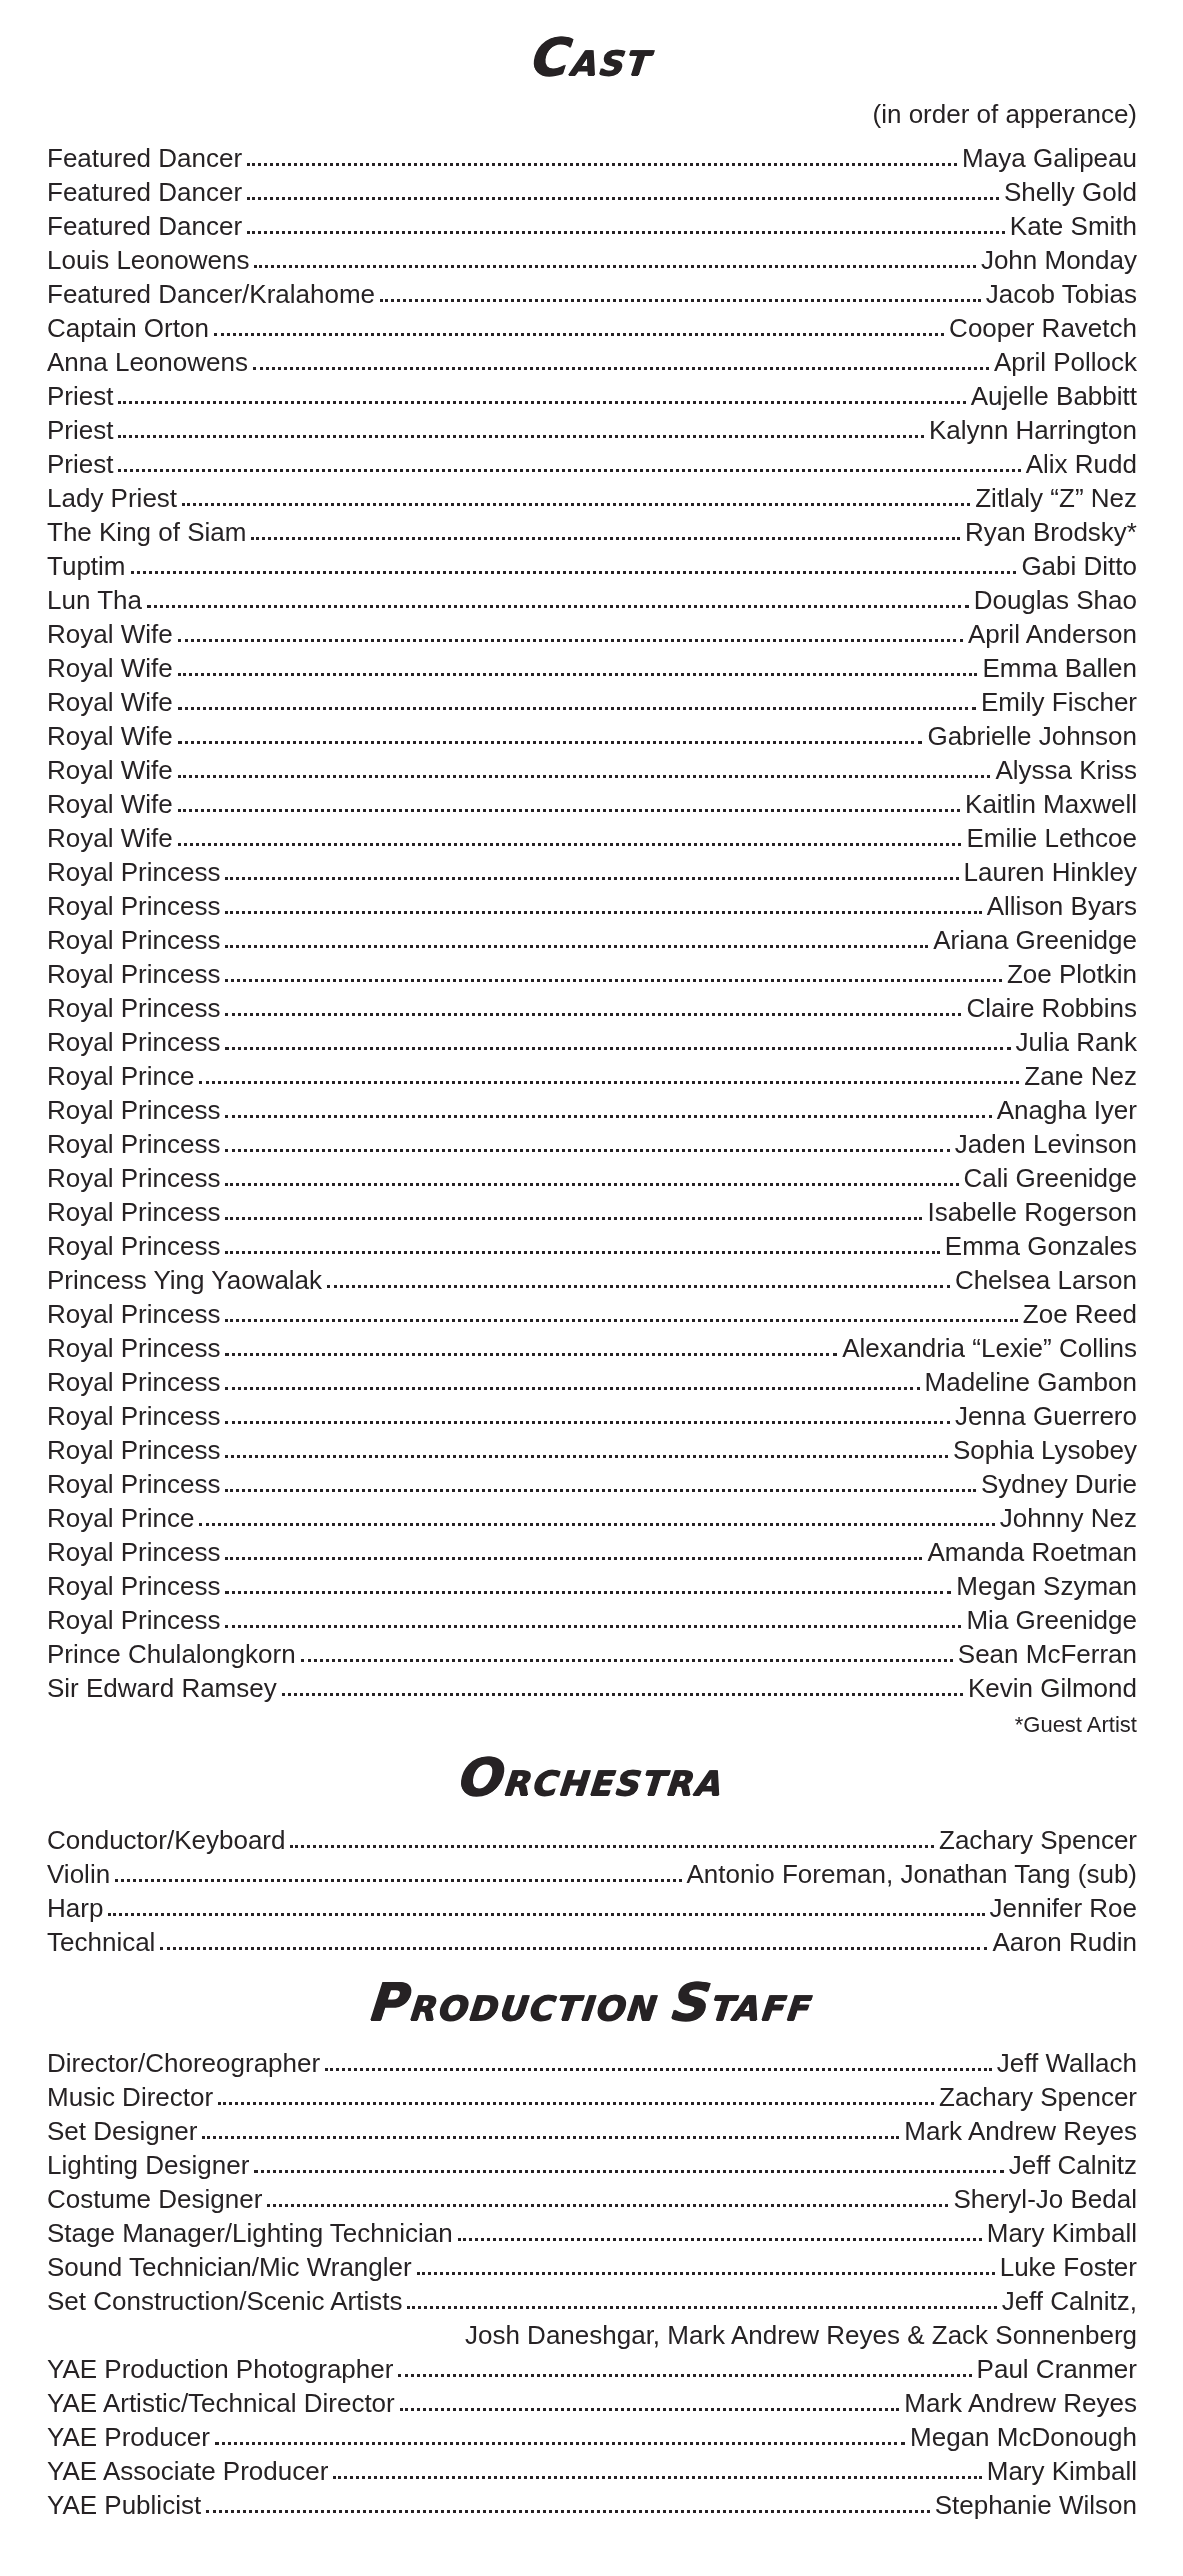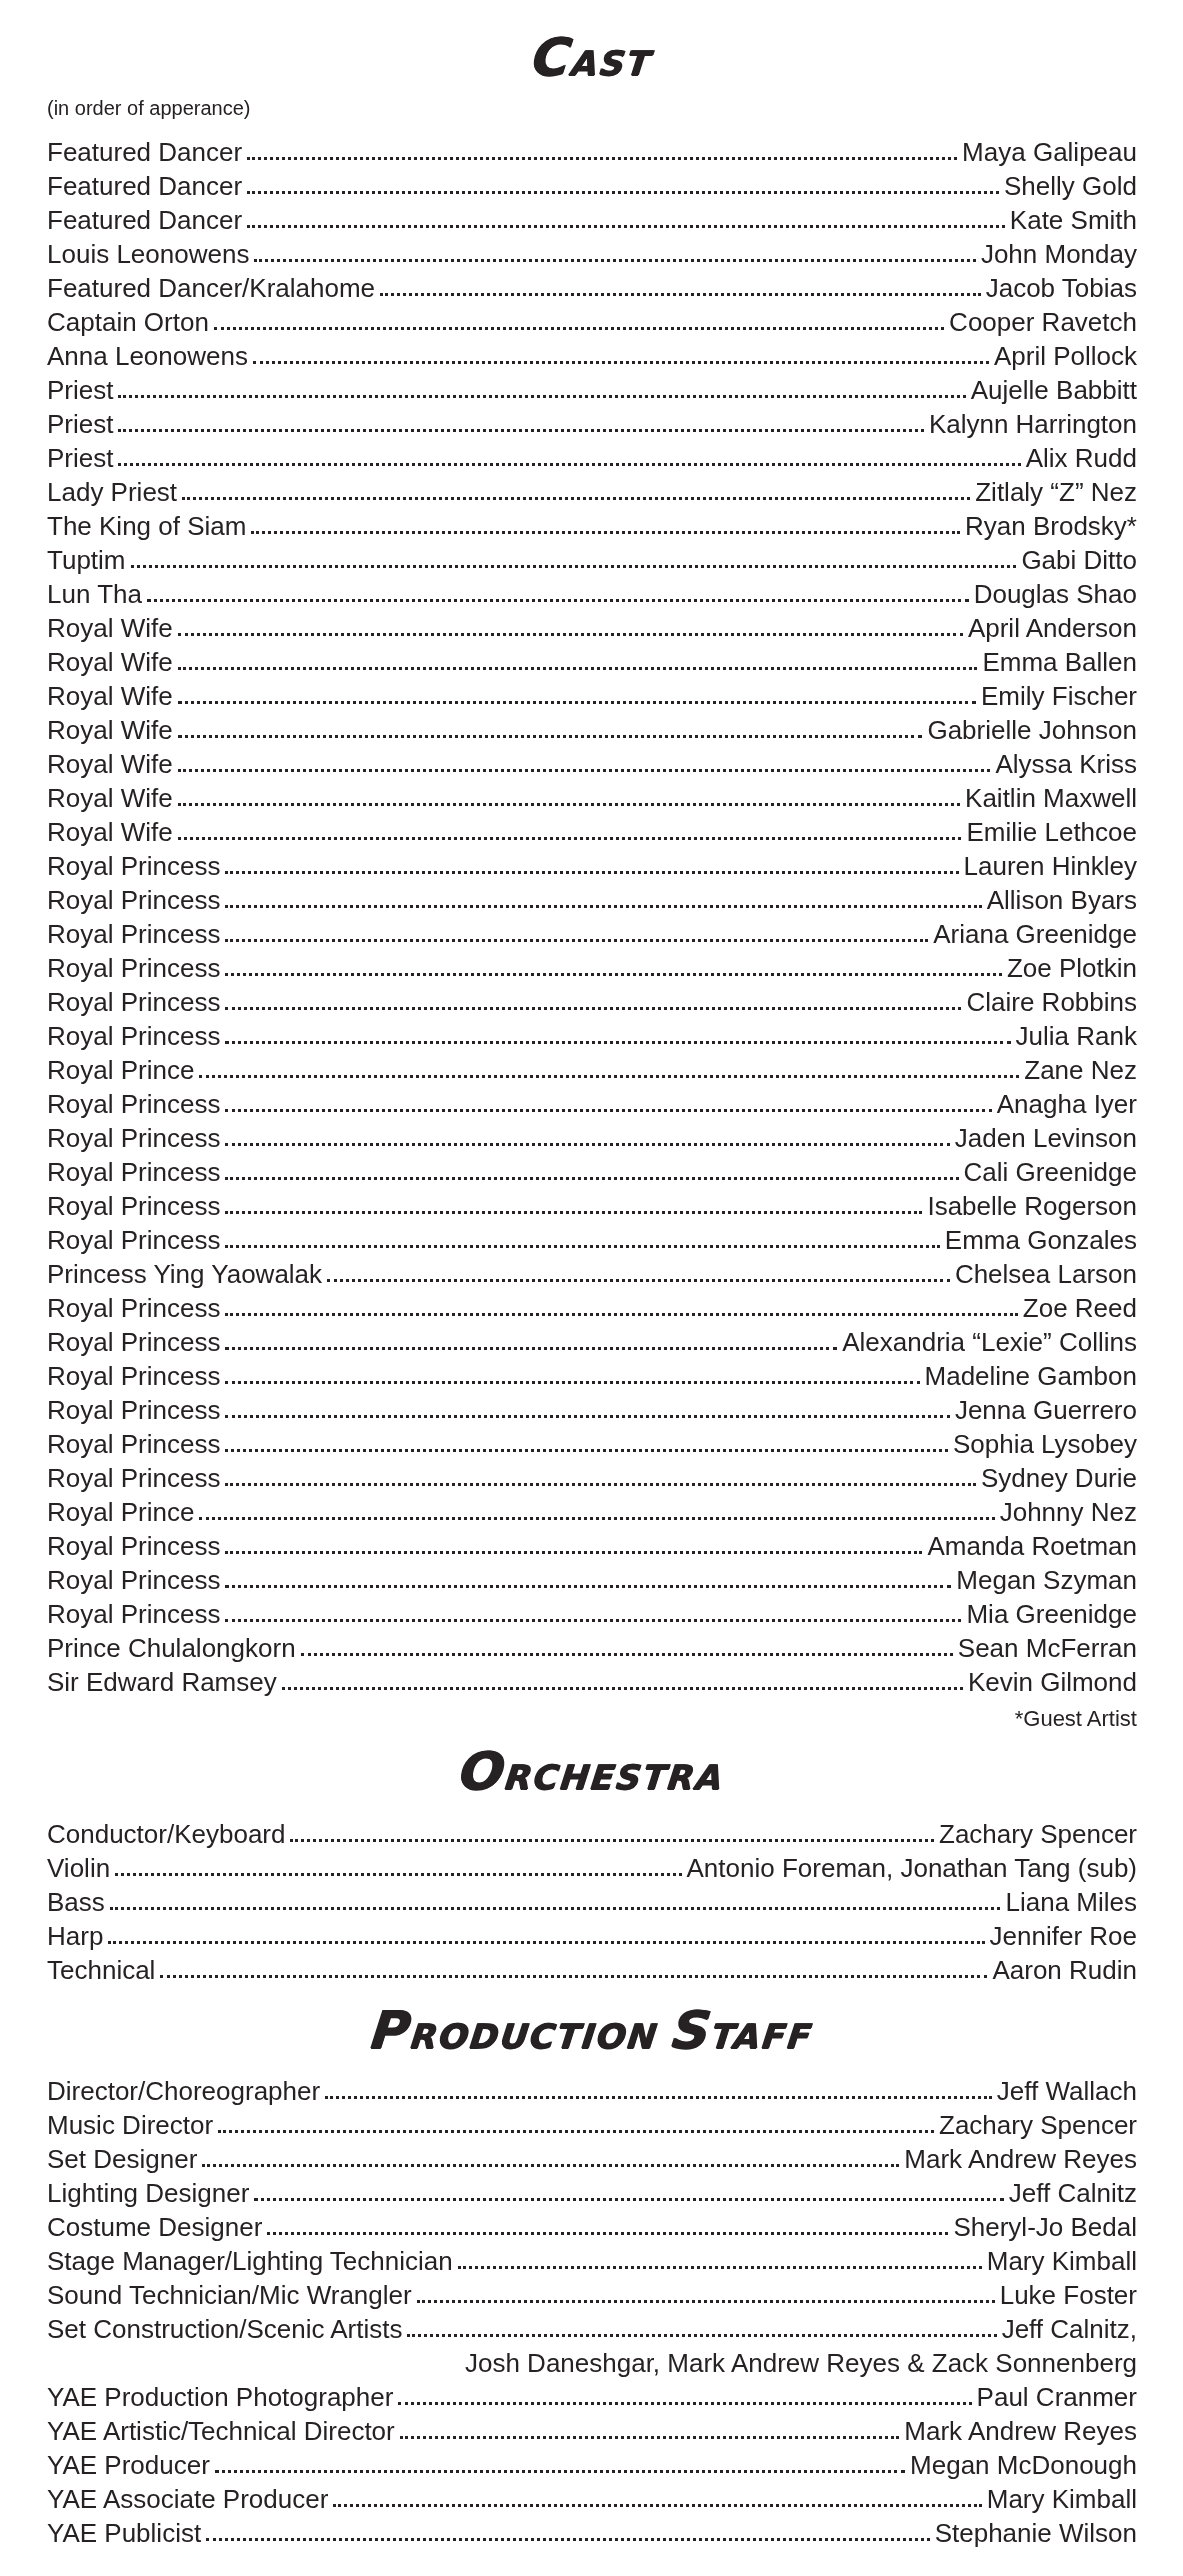--- a/index.html
+++ b/index.html
@@ -23,23 +23,24 @@
     font-style: italic;
     font-weight: bold;
     font-size: 34px;
     line-height: 55px;
     letter-spacing: 2px;
     transform: skewX(-7deg);
     text-shadow: 1.3px 0 0 currentColor, 0.6px 0.8px 0 currentColor;
   }
   .fancy-title .big { font-size: 52px; }
   .subtitle {
-    text-align: left;
-    font-size: 20px;
+    text-align: right;
+    font-size: 26px;
     line-height: 34px;
+    margin-top: 6px;
   }
   .credits { margin-top: 10px; }
   #orchestra-rows { margin-top: 12px; }
   .row {
     display: flex;
     align-items: flex-end;
     height: 34px;
     font-size: 26px;
     white-space: nowrap;
   }
@@ -315,25 +316,20 @@
         <span class="role">Conductor/Keyboard</span>
         <span class="leader"></span>
         <span class="name">Zachary Spencer</span>
       </div>
       <div class="row">
         <span class="role">Violin</span>
         <span class="leader"></span>
         <span class="name">Antonio Foreman, Jonathan Tang (sub)</span>
       </div>
       <div class="row">
-        <span class="role">Bass</span>
-        <span class="leader"></span>
-        <span class="name">Liana Miles</span>
-      </div>
-      <div class="row">
         <span class="role">Harp</span>
         <span class="leader"></span>
         <span class="name">Jennifer Roe</span>
       </div>
       <div class="row">
         <span class="role">Technical</span>
         <span class="leader"></span>
         <span class="name">Aaron Rudin</span>
       </div>
     </div>

